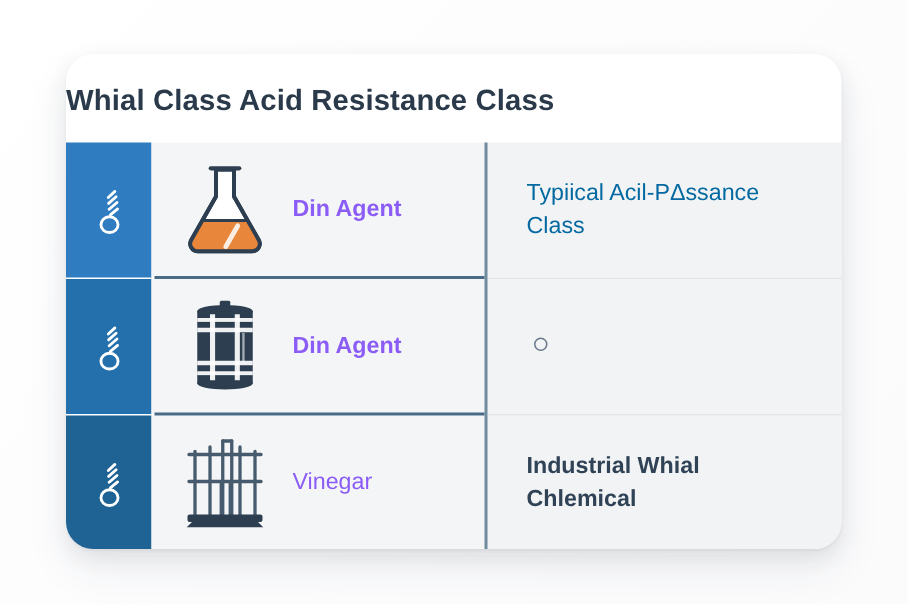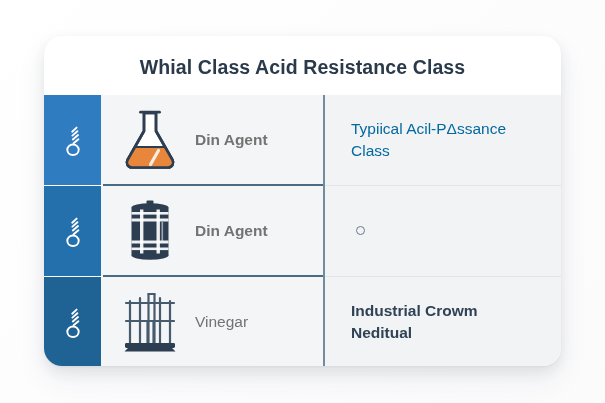--- a/index.html
+++ b/index.html
@@ -37,21 +37,21 @@
     overflow: hidden;
   }
 
   .card-title {
     position: absolute;
     left: 0;
     top: 0;
     width: 517px;
     height: 62px;
     line-height: 62px;
-    text-align: center;
+    text-align: left;
     font-size: 19.5px;
     font-weight: bold;
     letter-spacing: 0.1px;
     color: #2b3a4a;
     white-space: nowrap;
   }
 
   .table {
     position: absolute;
     left: 0;
@@ -109,21 +109,21 @@
   .gfx {
     flex: 0 0 74px;
     height: 74px;
     display: flex;
     align-items: center;
     justify-content: center;
   }
   .left-label {
     margin-left: 8px;
     font-size: 15.5px;
-    color: #737373;
+    color: #8b5cf6;
     white-space: nowrap;
   }
   .left-label.bold   { font-weight: bold; }
   .left-label.normal { font-weight: normal; }
 
   
   .right-cell {
     position: relative;
     flex: 1 1 auto;
     background: #f2f3f4;
@@ -303,21 +303,21 @@
                 <path d="M35.5 33 L35.5 54"></path>
               </g>
               <rect x="7" y="54" width="50" height="5" rx="1.4" fill="#2c3e50"></rect>
               <path d="M10 59 L54 59 L57.5 62.5 L6.5 62.5 Z" fill="#2c3e50"></path>
             </svg>
           </div>
           <div class="left-label normal">Vinegar</div>
         </div>
 
         <div class="right-cell">
-          <div class="right-text w-bold"><span>Industrial Crowm Neditual</span></div>
+          <div class="right-text w-bold"><span>Industrial Whial Chlemical</span></div>
         </div>
       </div>
 
       <div class="row-sep-light s1"></div>
       <div class="row-sep-light s2"></div>
       <div class="row-sep s1"></div>
       <div class="row-sep s2"></div>
       <div class="col-divider"></div>
 
     </div>

